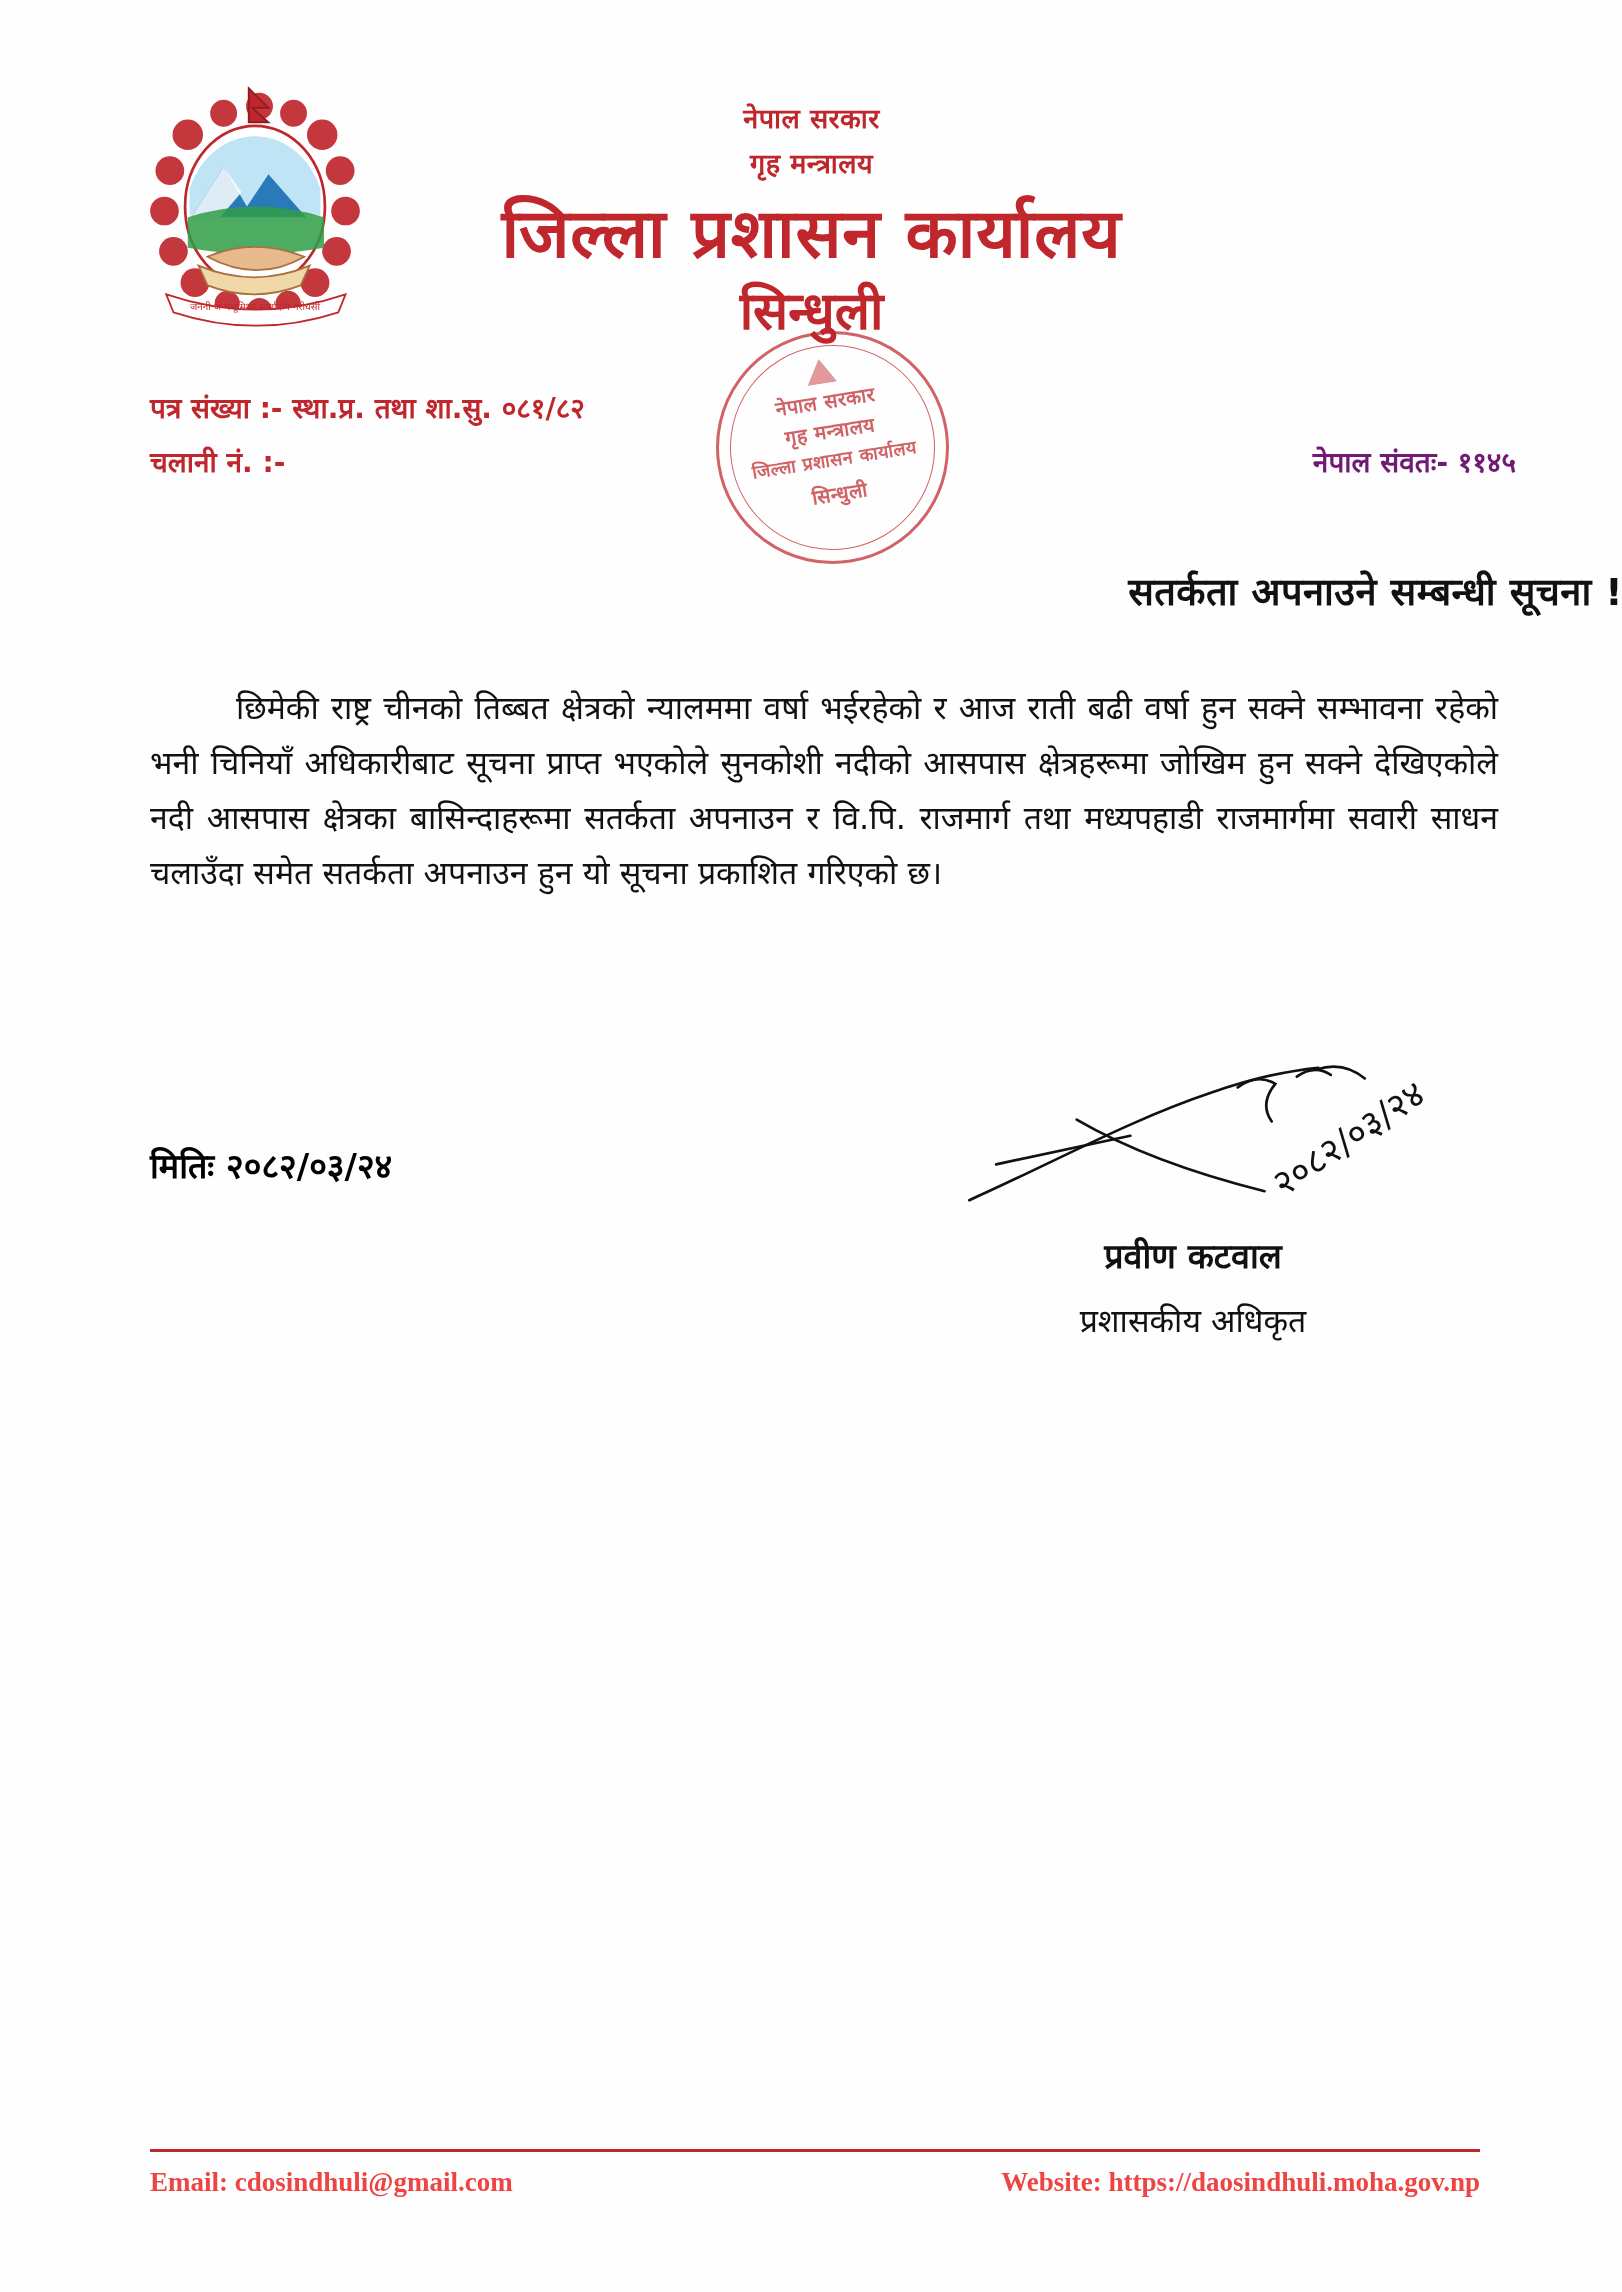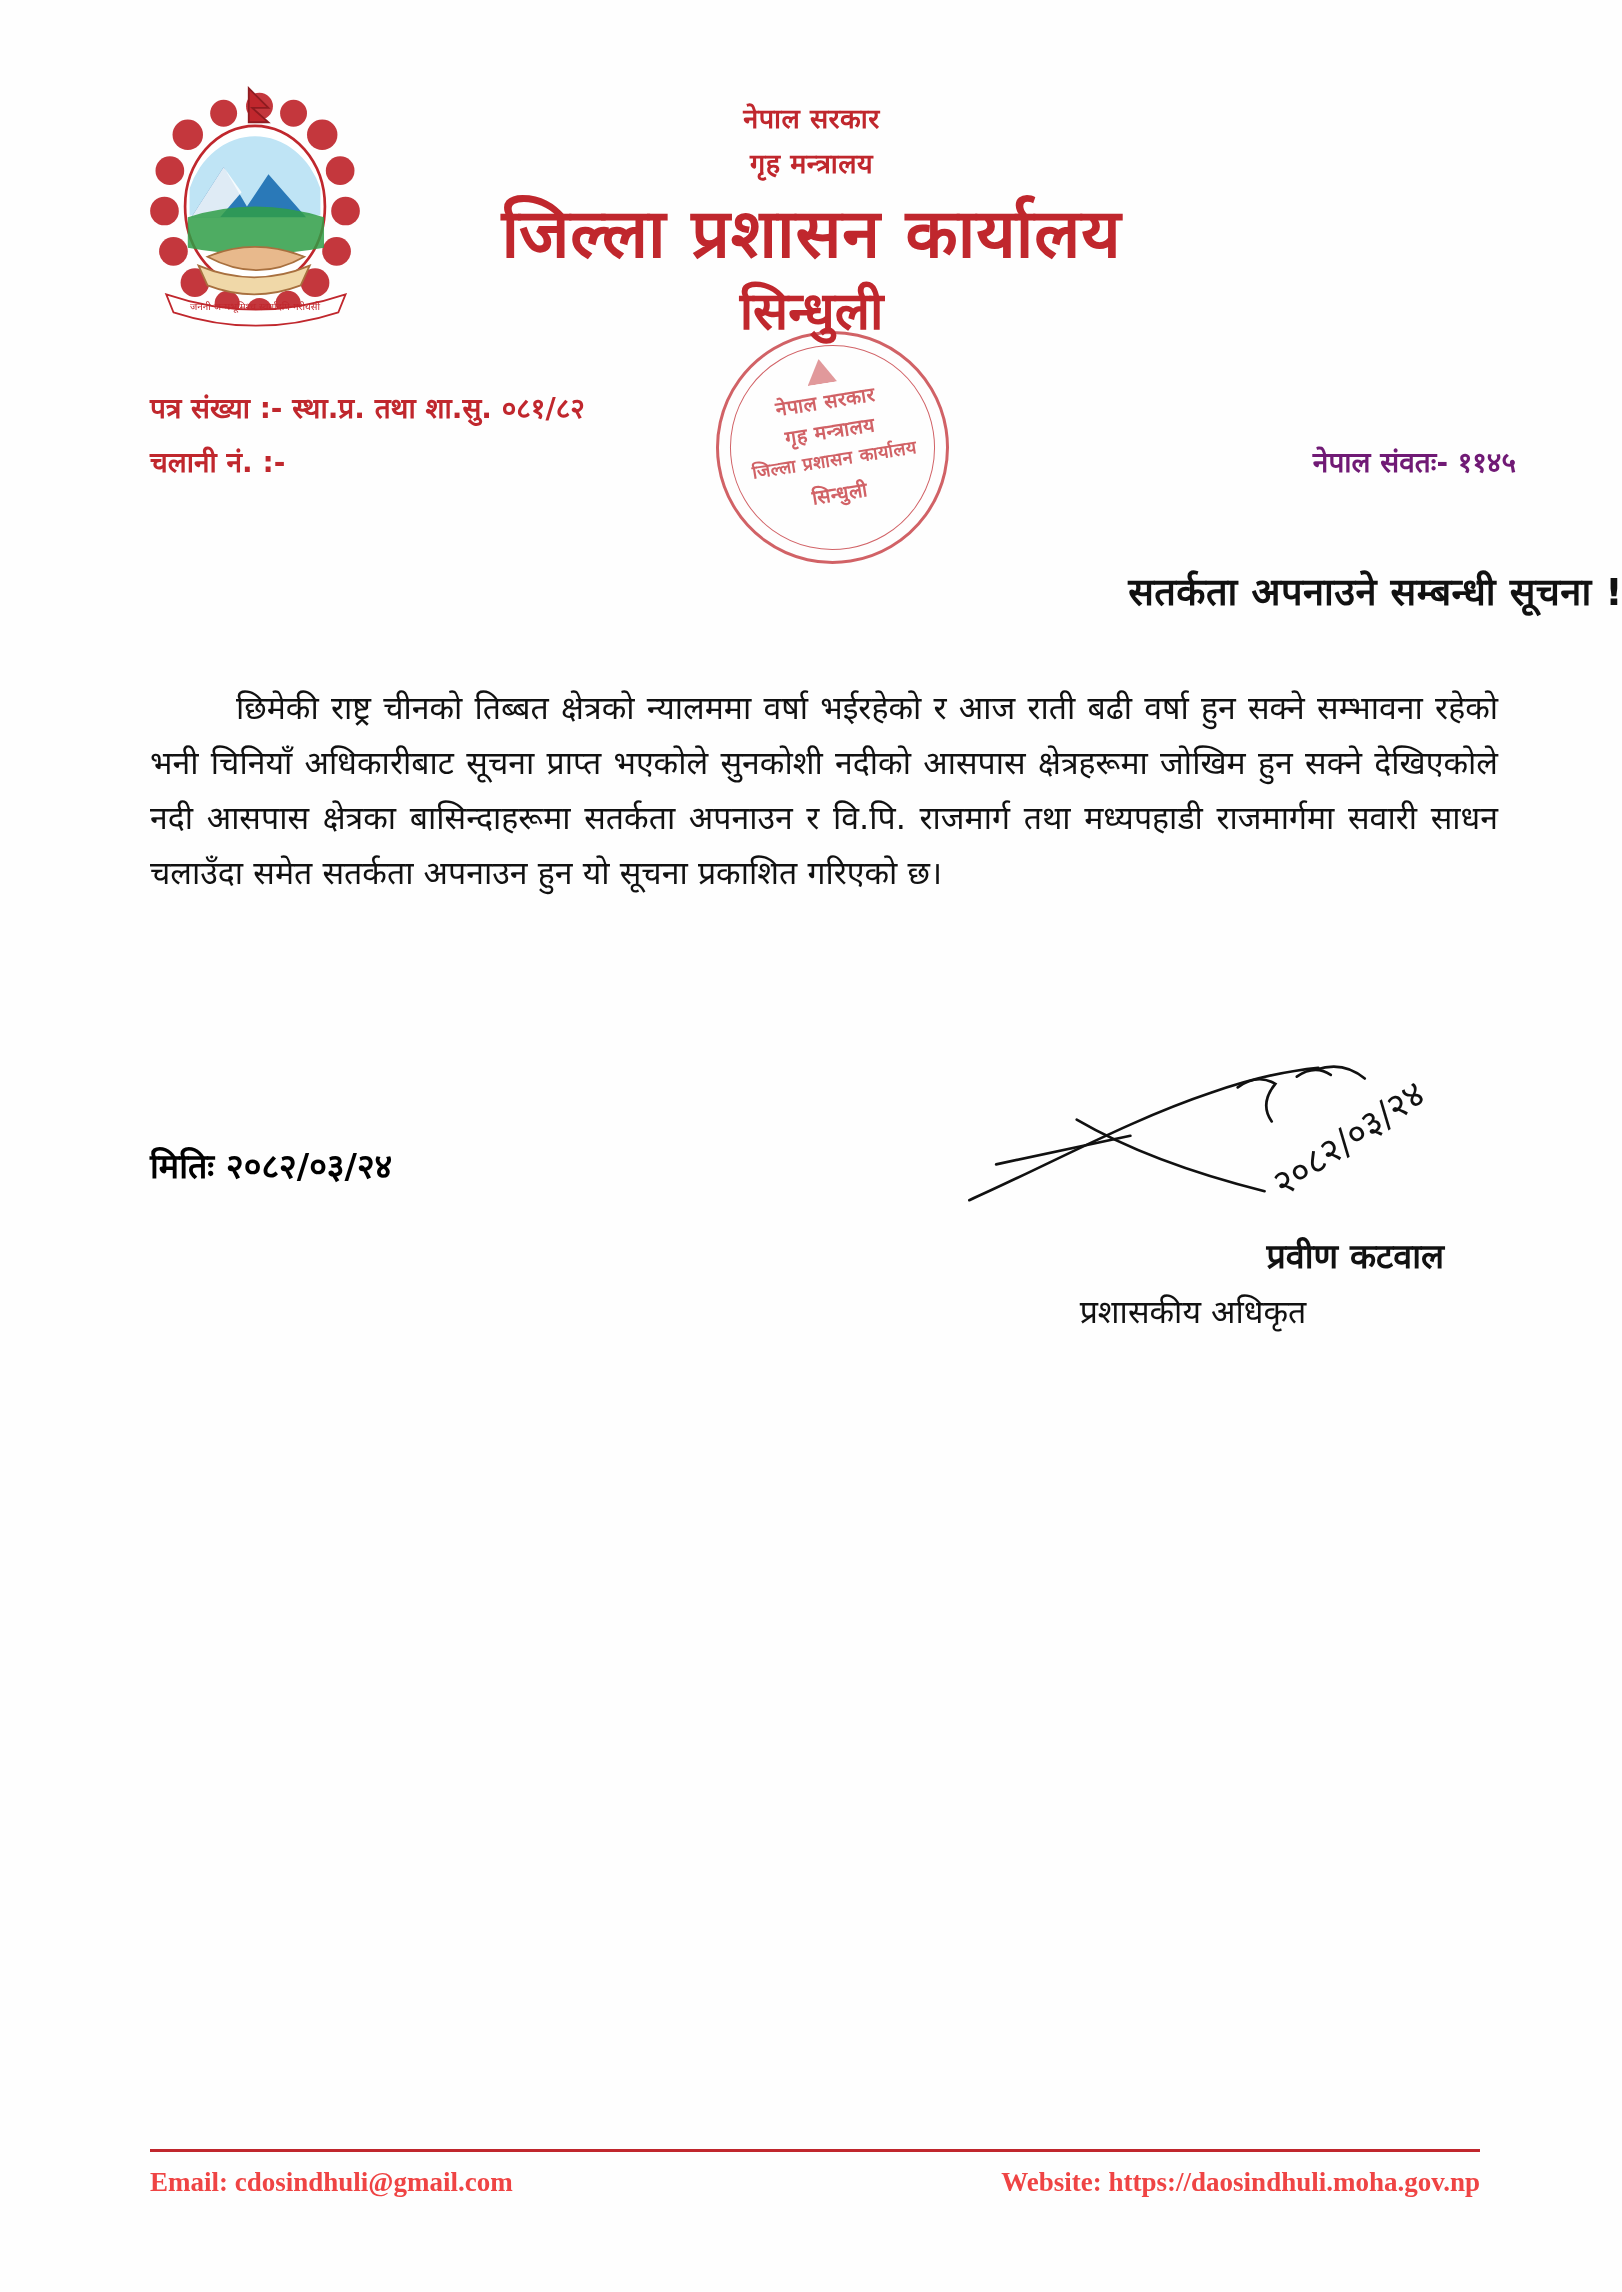--- a/index.html
+++ b/index.html
@@ -206,25 +206,24 @@
     top: 56px;
     transform: rotate(-34deg);
     font-size: 36px;
     color: #111;
     font-family: "DejaVu Serif", serif;
   }
   .signer-name {
     font-size: 34px;
     font-weight: bold;
     margin-top: 5.4px;
-    text-align: right;
   }
   .signer-title {
     font-size: 32px;
-    margin-top: 11px;
+    margin-top: 20px;
   }
 
   
   .footer-rule {
     position: absolute;
     left: 150px;
     right: 143px;
     top: 2149px;
     height: 2.7px;
     background: #c0272d;

